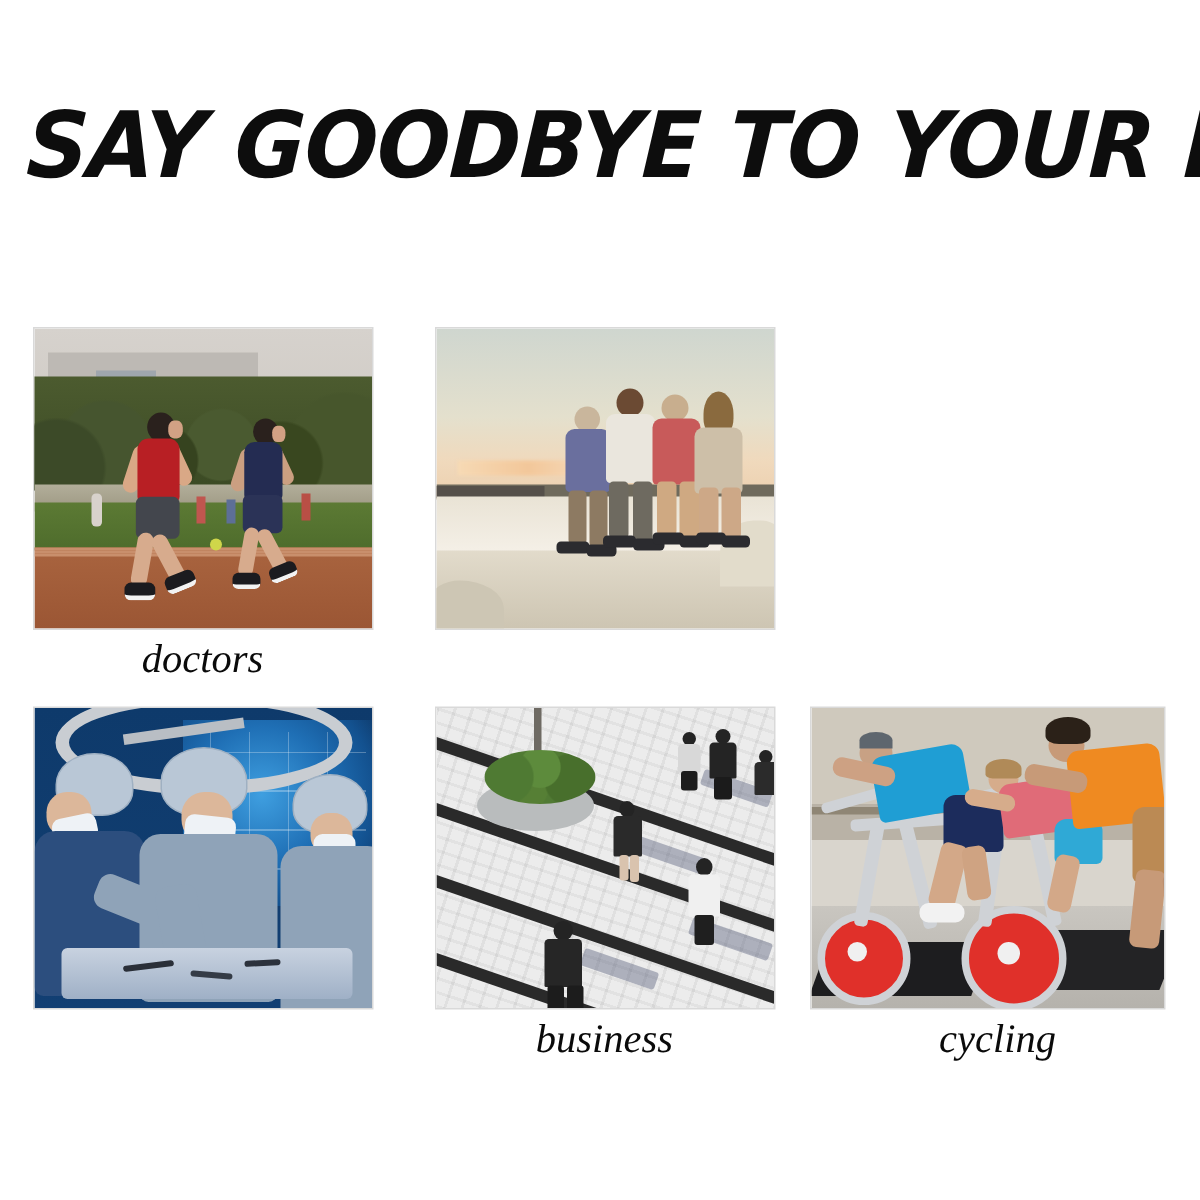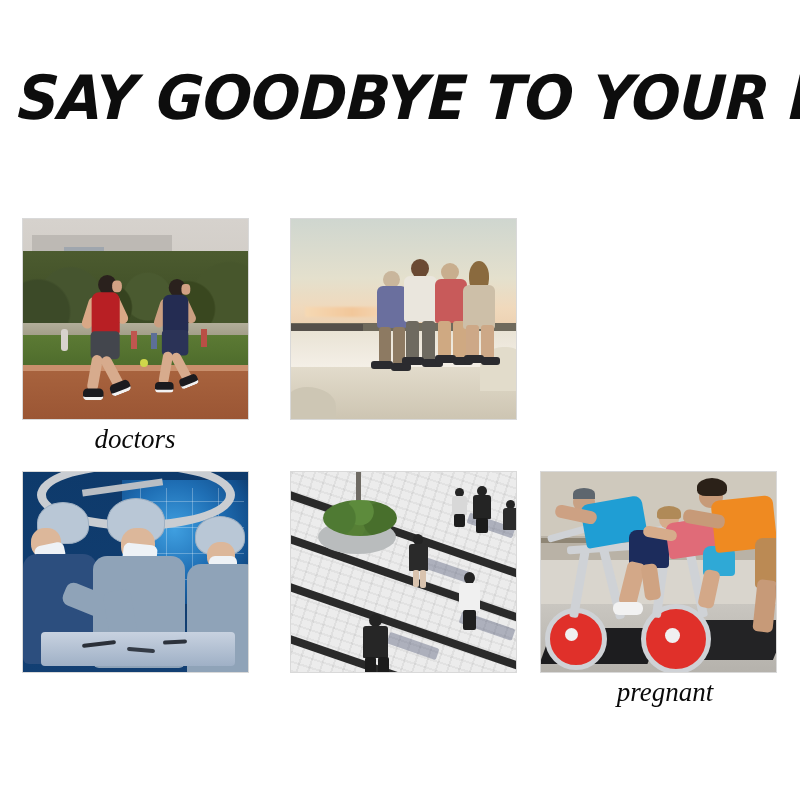--- a/index.html
+++ b/index.html
@@ -438,20 +438,21 @@
             <div class="l" style="left:4px; top:38px; width:13px; height:20px; background:#1f1f1f;"></div>
           </div>
           <div class="bizp" style="left:72px; top:142px;">
             <div class="h" style="left:6px; top:0; width:13px; height:13px;"></div>
             <div class="b" style="left:0px; top:12px; width:25px; height:32px; background:#262626;"></div>
             <div class="l" style="left:2px; top:43px; width:11px; height:22px; background:#1c1c1c;"></div>
             <div class="l" style="left:15px; top:43px; width:11px; height:20px; background:#1c1c1c;"></div>
           </div>
         </div>
       </div>
+      <div class="caption">business</div>
     </div>
 
     <div class="cell c2 r1">
       <div class="thumb wide">
         <div class="scene s-cyc">
           <div class="lyr wallline"></div>
           <div class="lyr floor"></div>
           <div class="lyr matdark"></div>
           <div class="lyr matdark2"></div>
 
@@ -492,17 +493,17 @@
             <div class="rh" style="left:18px; top:10px; width:24px; height:22px; background:#c79a78;"></div>
             <div class="rh" style="left:16px; top:2px; width:30px; height:18px; border-radius:50% 50% 30% 30%; background:#2b2118;"></div>
             <div class="rb" style="left:32px; top:22px; width:62px; height:52px; background:#ef8a21; transform:rotate(-6deg);"></div>
             <div class="ra" style="left:2px; top:36px; width:42px; height:14px; background:#c79a78; transform:rotate(10deg);"></div>
             <div class="rb" style="left:74px; top:62px; width:44px; height:50px; background:#bb8a54;"></div>
             <div class="rl" style="left:74px; top:104px; width:20px; height:52px; background:#c79a78; transform:rotate(6deg);"></div>
             <div class="rl" style="left:96px; top:106px; width:18px; height:46px; background:#bb8f6f; transform:rotate(-6deg);"></div>
           </div>
         </div>
       </div>
-      <div class="caption">pregnant</div>
+      <div class="caption">cycling</div>
     </div>
 
   </div>
 </div>
 
 </body></html>

